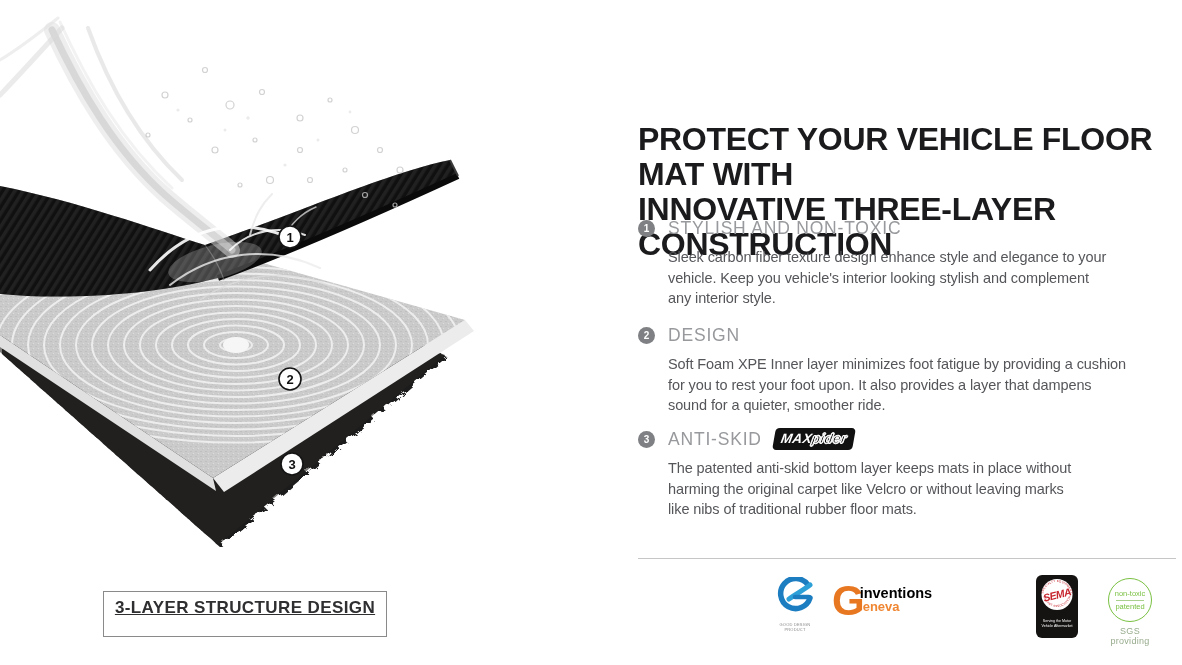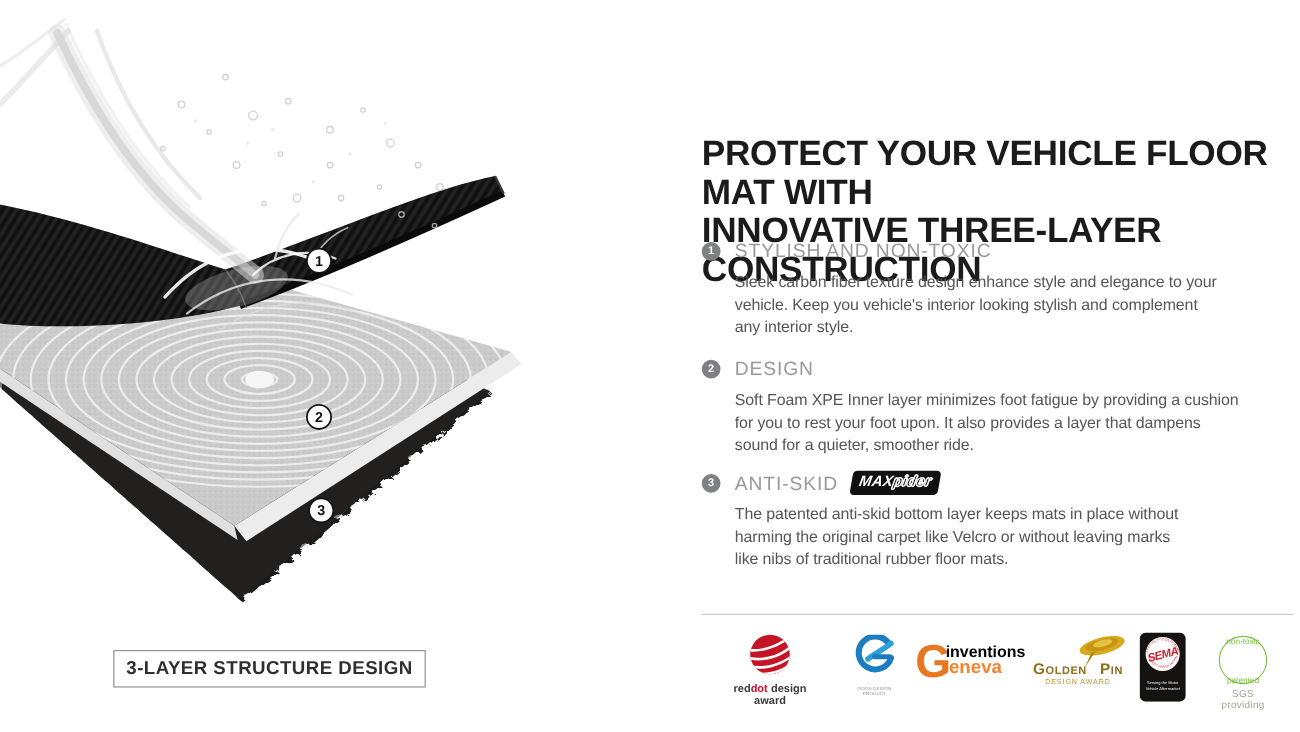--- a/index.html
+++ b/index.html
@@ -3,24 +3,24 @@
 <meta charset="utf-8">
 <style>
   * { margin:0; padding:0; box-sizing:border-box; }
   html,body { width:1182px; height:665px; background:#ffffff; overflow:hidden;
               font-family:"Liberation Sans", sans-serif; }
   #canvas { position:relative; width:1182px; height:665px; background:#fff; }
 
   
   #mat-illustration { position:absolute; left:0; top:0; width:620px; height:665px; }
   .caption-box {
-    position:absolute; left:103px; top:591px; width:284px; height:34px;
+    position:absolute; left:103px; top:591px; width:284px; height:46px;
     border:1.5px solid #8a8a8a; background:#fff;
     font-size:17px; font-weight:bold; letter-spacing:.4px; color:#2f2f31;
-    line-height:31px; text-align:center;
+    line-height:31px; text-align:center;text-decoration:underline;
   }
 
   
   .main-heading {
     position:absolute; left:638px; top:122px; width:540px;
     font-size:32px; font-weight:bold; line-height:35px; letter-spacing:-.3px;
     color:#1b1b1d; white-space:pre-line;
   }
   .section { position:absolute; left:638px; width:545px; }
   #section-1 { top:218px; } #section-2 { top:325px; } #section-3 { top:429px; }
@@ -57,36 +57,36 @@
   #award-reddot .dot { color:#c8102e; }
   #award-reddot .rest { margin-left:3px; }
 
   #award-gooddesign { left:770px; top:577px; width:50px; }
   #award-gooddesign .label { margin-top:3px; font-size:4px; color:#8a8a8a; letter-spacing:.2px; }
 
   #award-geneva { left:832px; top:581px; width:96px; display:flex; text-align:left; }
   #award-geneva .big-g { font-size:42px; line-height:40px; font-weight:bold; color:#e87722; }
   #award-geneva .txt { margin-left:-5px; padding-top:5px; }
   #award-geneva .l1 { font-size:14.5px; font-weight:bold; color:#000000; line-height:14px; }
-  #award-geneva .l2 { font-size:17px; font-weight:bold; color:#ef8632; line-height:14px; margin-left:3px; }
+  #award-geneva .l2 { font-size:13px; font-weight:bold; color:#ef8632; line-height:14px; margin-left:3px; }
 
   #award-goldenpin { left:938px; top:576px; width:84px; }
   #award-goldenpin .pin { position:absolute; left:34px; top:2px; }
   #award-goldenpin .words { margin-top:24px; font-variant:small-caps; font-weight:bold;
       font-size:14px; color:#8f6e1d; letter-spacing:.5px; }
   #award-goldenpin .w2 { margin-left:12px; }
   #award-goldenpin .sub { font-size:6.5px; color:#b89433; letter-spacing:.8px; margin-top:1px; }
 
   #award-sema { left:1036px; top:575px; width:42px; height:63px; }
   #award-sema .tagline { position:absolute; left:0; top:44px; width:42px;
       font-size:3.6px; line-height:4.8px; color:#fff; white-space:pre-line; text-align:center; }
 
   #award-sgs { left:1102px; top:578px; width:56px; }
   #award-sgs .circle { margin:0 auto; width:44px; height:44px; border:1.5px solid #7ac143;
-      border-radius:50%; display:flex; flex-direction:column; align-items:center; justify-content:center;gap:12px; }
+      border-radius:50%; display:flex; flex-direction:column; align-items:center; justify-content:center; }
   #award-sgs .t { font-size:7.5px; color:#7ac143; line-height:9px; }
   #award-sgs .sep { width:28px; height:1px; background:#a9d18d; margin:1.5px 0; }
   #award-sgs .cert { margin-top:4px; font-size:9px; color:#97ab8c; letter-spacing:.3px; }
 </style>
 </head>
 <body>
 
 <div id="canvas">
 
   <svg id="mat-illustration" viewBox="0 0 620 665" xmlns="http://www.w3.org/2000/svg">
@@ -238,71 +238,38 @@
         <span class="maxpider-max">MAX</span><span class="maxpider-pider">pider</span>
       </span>
     </div>
     <div class="section-body">The patented anti-skid bottom layer keeps mats in place without
 harming the original carpet like Velcro or without leaving marks
 like nibs of traditional rubber floor mats.</div>
   </div>
 
   <div class="divider"></div>
 
-  <div class="award" id="award-reddot">
-    <svg width="38" height="38" viewBox="0 0 38 38">
-      <defs>
-          <clipPath id="rdClip">
-            <circle cx="19" cy="19" r="18"></circle>
-          </clipPath>
-        </defs>
-      <circle cx="19" cy="19" r="18" fill="#c41425"></circle>
-      <g clip-path="url(#rdClip)" stroke="#fff" stroke-width="2.4" fill="none" transform="rotate(-16 19 19)">
-        <path d="M-2,8 C8,14 24,15 40,9"></path>
-        <path d="M-2,16 C10,23 26,24 40,17"></path>
-        <path d="M-2,24 C10,31 26,31 40,25"></path>
-        <path d="M2,32 C12,37 26,37 36,32"></path>
-      </g>
-    </svg>
-    <div class="label">
-      <span>red</span><span class="dot">dot</span><span class="rest">design award</span>
-    </div>
-  </div>
 
   <div class="award" id="award-gooddesign">
     <svg width="40" height="38" viewBox="0 0 40 38">
       <path d="M33,8 A15,15 0 1 0 35,21" stroke="#1d7dc1" stroke-width="5.5" fill="none" stroke-linecap="round"></path>
       <path d="M14,22 C20,18 28,13 35,8" stroke="#2da0d8" stroke-width="5" fill="none" stroke-linecap="round"></path>
       <path d="M20,20 L34,20" stroke="#1d7dc1" stroke-width="4.5" stroke-linecap="round"></path>
     </svg>
     <div class="label">GOOD DESIGN PRODUCT</div>
   </div>
 
   <div class="award" id="award-geneva">
     <div class="big-g">G</div>
     <div class="txt">
       <div class="l1">inventions</div>
       <div class="l2">eneva</div>
     </div>
   </div>
 
-  <div class="award" id="award-goldenpin">
-    <svg class="pin" width="56" height="30" viewBox="0 0 56 30">
-      <g transform="rotate(-14 30 9)">
-        <ellipse cx="30" cy="9" rx="21" ry="7.5" fill="#d8a81e"></ellipse>
-        <ellipse cx="30" cy="8" rx="15" ry="5" fill="#b8860b" opacity=".55"></ellipse>
-        <ellipse cx="31" cy="7" rx="9" ry="3" fill="#e9c54a" opacity=".9"></ellipse>
-      </g>
-      <path d="M24,14 L14,29 L20,16 Z" fill="#a97d12"></path>
-    </svg>
-    <div class="words">
-      <span>Golden</span><span class="w2">Pin</span>
-    </div>
-    <div class="sub">DESIGN AWARD</div>
-  </div>
 
   <div class="award" id="award-sema">
     <svg width="42" height="63" viewBox="0 0 42 63">
       <defs>
         <path id="semaTop" d="M7,21 A14,14 0 1 1 35,21"></path>
         <path id="semaBot" d="M7,18 A14,14 0 0 0 35,18"></path>
       </defs>
       <rect x="0" y="0" width="42" height="63" rx="6" fill="#151312"></rect>
       <circle cx="21" cy="19.5" r="15.5" fill="#ffffff"></circle>
       <text font-size="3" fill="#c6242d" font-family="Liberation Sans, sans-serif" letter-spacing=".2">

